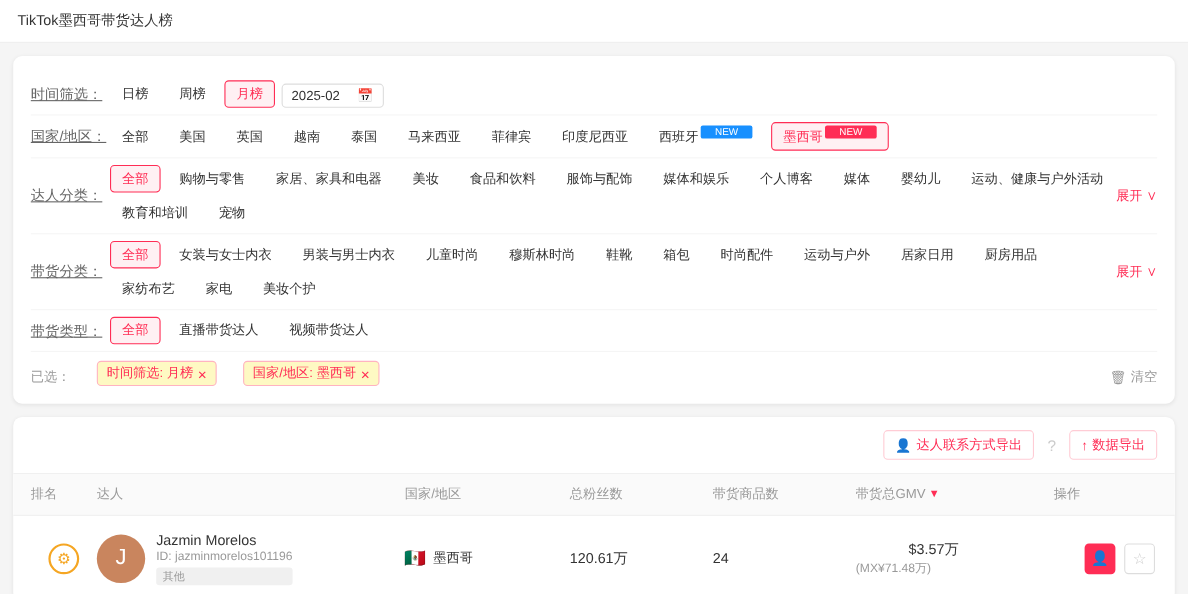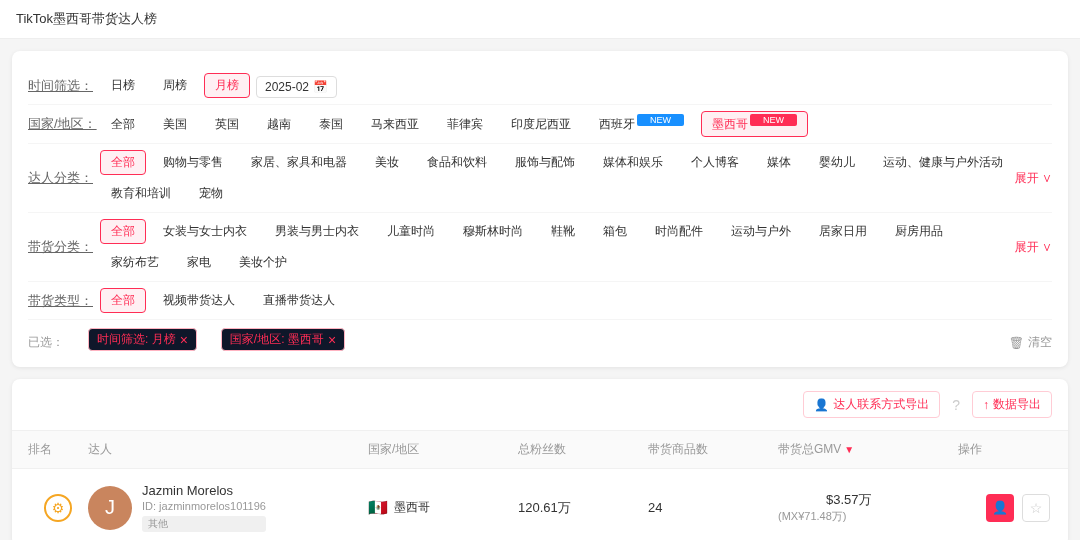--- a/index.html
+++ b/index.html
@@ -18,21 +18,21 @@
     .filter-btn.active { color: #ff2d55; background: #fff0f3; border-color: #ff2d55; }
     .filter-btn.new-badge { position: relative; }
     
     .new-tag { background: #ff2d55; color: #fff; font-size: 9px; padding: 1px 13px; border-radius: 2px; margin-left: 2px; vertical-align: super; }
     .new-tag.blue { background: #1890ff; }
     
     .expand-btn { color: #ff2d55; font-size: 12px; cursor: pointer; margin-left: auto; white-space: nowrap; }
     
     .selected-tags { display: flex; align-items: flex-end; padding: 8px 0 0 0; gap: 24px; }
     .tag-label { color: #999; font-size: 12px; }
-    .tag-item { display: inline-flex; align-items: center; gap: 4px; background: #0f172a; color: #ff2d55; border: 1px solid #ffb3c1; border-radius: 4px; padding: 2px 8px; font-size: 12px; }
+    .tag-item { display: inline-flex; align-items: center; gap: 4px; background: #fef9c3; color: #ff2d55; border: 1px solid #ffb3c1; border-radius: 4px; padding: 2px 8px; font-size: 12px; }
     .tag-close { cursor: pointer; font-size: 14px; line-height: 1; color: #ff2d55; }
     .clear-btn { margin-left: auto; color: #999; font-size: 12px; cursor: pointer; display: flex; align-items: center; gap: 4px; }
     
     .data-panel { background: #fff; margin: 0 12px 12px; border-radius: 8px; box-shadow: 0 1px 4px rgba(0,0,0,0.08); overflow: hidden; }
     
     .data-toolbar { display: flex; justify-content: flex-end; align-items: center; padding: 12px 16px; gap: 12px; border-bottom: 1px solid #f0f0f0; }
     .toolbar-btn { display: flex; align-items: center; gap: 4px; color: #ff2d55; font-size: 12px; cursor: pointer; border: 1px solid #ffccd5; border-radius: 4px; padding: 4px 10px; background: #fff; }
     .help-icon { color: #ccc; font-size: 14px; cursor: pointer; }
     
     .table-header { display: grid; grid-template-columns: 60px 280px 150px 130px 130px 180px 120px; padding: 10px 16px; background: #fafafa; border-bottom: 1px solid #f0f0f0; color: #999; font-size: 12px; }
@@ -58,21 +58,21 @@
     .num-cell { font-size: 13px; color: #333; }
     
     .gmv-cell { display: flex; flex-direction: column; }
     .gmv-main { font-size: 13px; font-weight: 500; color: #333; margin-left: 48px; }
     .gmv-sub { font-size: 11px; color: #999; }
     
     .action-cell { display: flex; align-items: center; gap: 8px; justify-content: center; }
     .action-btn-red { background: #ff2d55; color: #fff; border: none; border-radius: 4px; width: 28px; height: 28px; display: flex; align-items: center; justify-content: center; cursor: pointer; font-size: 13px; }
     .star-btn { background: none; border: 1px solid #ddd; border-radius: 4px; width: 28px; height: 28px; display: flex; align-items: center; justify-content: center; cursor: pointer; font-size: 14px; color: #ccc; }
     
-    .date-input { border: 1px solid #ddd; border-radius: 4px; padding: 3px 8px; font-size: 12px; color: #333; background: #fff; display: inline-flex; align-items: center; gap: 4px; cursor: pointer; }
+    .date-input { border: 1px solid #ddd; border-radius: 4px; padding: 3px 8px; font-size: 12px; color: #333; background: #fff; display: inline-flex; align-items: center; gap: 16px; cursor: pointer; }
     .cal-icon { color: #bbb; font-size: 12px; }
   </style>
 </head>
 <body>
 
 <div class="page-header">
   <span>TikTok墨西哥带货达人榜</span>
 </div>
 
 <div class="filter-panel">
@@ -144,22 +144,22 @@
       <button class="filter-btn">家电</button>
       <button class="filter-btn">美妆个护</button>
     </div>
     <span class="expand-btn">展开 ∨</span>
   </div>
 
   <div class="filter-row">
     <span class="filter-label">带货类型：</span>
     <div class="filter-items">
       <button class="filter-btn active">全部</button>
+      <button class="filter-btn">直播带货达人</button>
       <button class="filter-btn">视频带货达人</button>
-      <button class="filter-btn">直播带货达人</button>
     </div>
   </div>
 
   <div class="selected-tags">
     <span class="tag-label">已选：</span>
     <span class="tag-item">
       <span>时间筛选: 月榜</span>
       <span class="tag-close">×</span>
     </span>
     <span class="tag-item">

